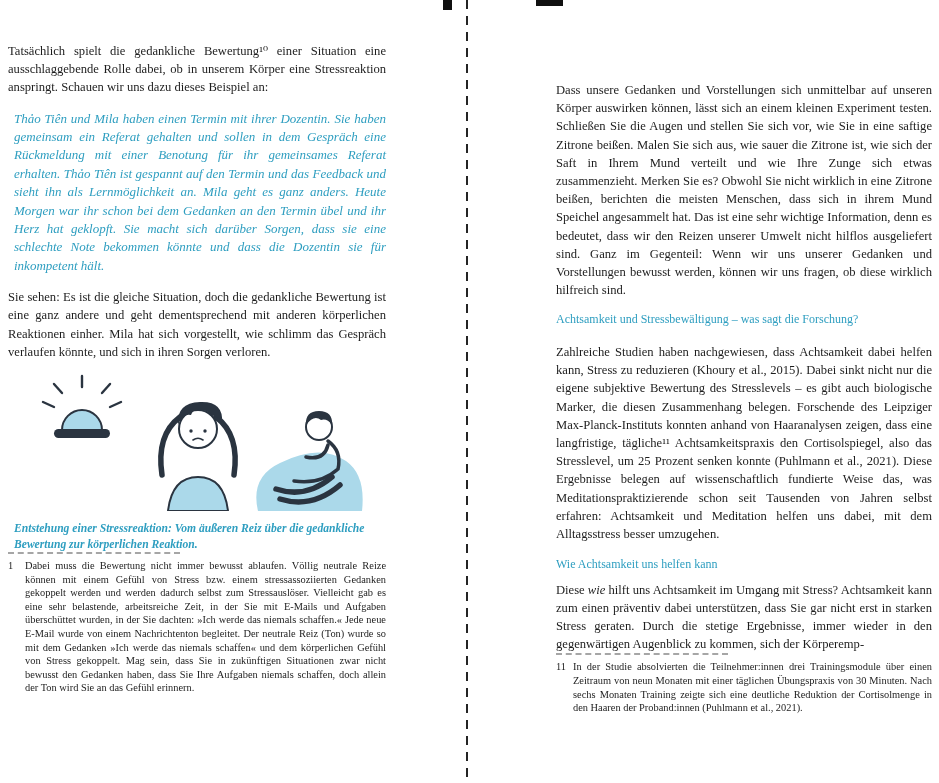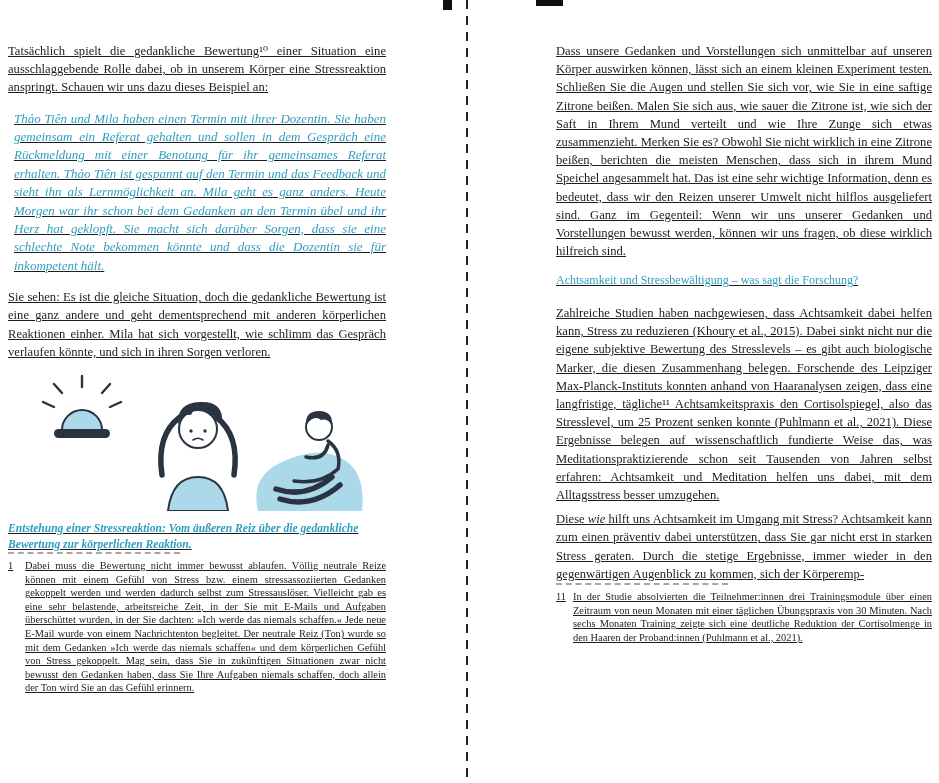--- a/index.html
+++ b/index.html
@@ -19,44 +19,44 @@
     position:absolute;left:466px;top:0;width:2px;height:783px;
     background:repeating-linear-gradient(to bottom,#242424 0 9px,transparent 9px 16px);
   }
   .print-mark{position:absolute;background:#101010;}
   .mark-left{left:443px;top:0;width:9px;height:10px;}
   .mark-right{left:536px;top:0;width:27px;height:6px;}
 
   
   .page-col{
     position:absolute;top:0;height:633px;
-    display:flex;flex-direction:column;padding-top:42px;box-sizing:border-box;text-decoration:underline;
+    display:flex;flex-direction:column;padding-top:42px;box-sizing:border-box;
   }
   .page-col.left{left:8px;width:378px;}
-  .page-col.right{left:556px;width:376px;}
+  .page-col.right{left:556px;width:376px;margin-top:39px;}
 
   .body-par{
     margin:0;font-size:12.6px;line-height:18.2px;text-align:justify;
     hyphens:auto;-webkit-hyphens:auto;
   }
   .mt{margin-top:13px;}
   .quote-par{
     margin:13px 0 0 0;padding-left:6px;
     font-size:13px;line-height:18.4px;text-align:justify;
     font-style:italic;color:var(--accent);
     hyphens:auto;-webkit-hyphens:auto;
   }
   .heading{
     margin:11px 0 0 0;font-size:12px;line-height:19.5px;
     font-weight:normal;color:var(--accent);
   }
   .heading.second{margin-top:12px;}
   .illustration{margin:10px 0 2px 2px;}
   .caption{
-    margin:4px 0 0 0;font-size:11.6px;line-height:15.5px;
+    margin:4px 0 0 6px;font-size:11.6px;line-height:15.5px;
     font-style:italic;font-weight:bold;color:var(--accent);
   }
 
   .footnote-block{margin-top:auto;padding-bottom:2px;}
   .footnote-rule{width:172px;border-top:2px dashed #a6a6a6;margin-bottom:5px;}
   .footnote{display:flex;font-size:10.4px;line-height:13.6px;}
   .fn-num{flex:0 0 17px;}
   .fn-text{flex:1;text-align:justify;hyphens:auto;-webkit-hyphens:auto;}
 
   .page-num{
@@ -137,20 +137,21 @@
 
   </section>
 
   <section class="page-col right" lang="de">
     <p class="body-par">Dass unsere Gedanken und Vorstellungen sich unmittelbar auf unseren Körper auswirken können, lässt sich an einem kleinen Experiment testen. Schließen Sie die Augen und stellen Sie sich vor, wie Sie in eine saftige Zitrone beißen. Malen Sie sich aus, wie sauer die Zitrone ist, wie sich der Saft in Ihrem Mund verteilt und wie Ihre Zunge sich etwas zusammenzieht. Merken Sie es? Obwohl Sie nicht wirklich in eine Zitrone beißen, berichten die meisten Menschen, dass sich in ihrem Mund Speichel angesammelt hat. Das ist eine sehr wichtige Information, denn es bedeutet, dass wir den Reizen unserer Umwelt nicht hilflos ausgeliefert sind. Ganz im Gegenteil: Wenn wir uns unserer Gedanken und Vorstellungen bewusst werden, können wir uns fragen, ob diese wirklich hilfreich sind.</p>
 
     <h2 class="heading">Achtsamkeit und Stressbewältigung – was sagt die Forschung?</h2>
 
     <p class="body-par mt">Zahlreiche Studien haben nachgewiesen, dass Achtsamkeit dabei helfen kann, Stress zu reduzieren (Khoury et al., 2015). Dabei sinkt nicht nur die eigene subjektive Bewertung des Stresslevels – es gibt auch biologische Marker, die diesen Zusammenhang belegen. Forschende des Leipziger Max-Planck-Instituts konnten anhand von Haaranalysen zeigen, dass eine langfristige, tägliche¹¹ Achtsamkeitspraxis den Cortisolspiegel, also das Stresslevel, um 25 Prozent senken konnte (Puhlmann et al., 2021). Diese Ergebnisse belegen auf wissenschaftlich fundierte Weise das, was Meditationspraktizierende schon seit Tausenden von Jahren selbst erfahren: Achtsamkeit und Meditation helfen uns dabei, mit dem Alltagsstress besser umzugehen.</p>
 
+    <h2 class="heading second">Wie Achtsamkeit uns helfen kann</h2>
 
     <p class="body-par" style="margin-top:6px;"><span>Diese </span><em>wie</em><span> hilft uns Achtsamkeit im Umgang mit Stress? Achtsamkeit kann zum einen präventiv dabei unterstützen, dass Sie gar nicht erst in starken Stress geraten. Durch die stetige Ergebnisse, immer wieder in den gegenwärtigen Augenblick zu kommen, sich der Körperemp-</span></p>
 
     <div class="footnote-block">
       <div class="footnote-rule"></div>
       <div class="footnote">
         <span class="fn-num">11</span>
         <span class="fn-text">In der Studie absolvierten die Teilnehmer:innen drei Trainingsmodule über einen Zeitraum von neun Monaten mit einer täglichen Übungspraxis von 30 Minuten. Nach sechs Monaten Training zeigte sich eine deutliche Reduktion der Cortisolmenge in den Haaren der Proband:innen (Puhlmann et al., 2021).</span>
       </div>
     </div>

